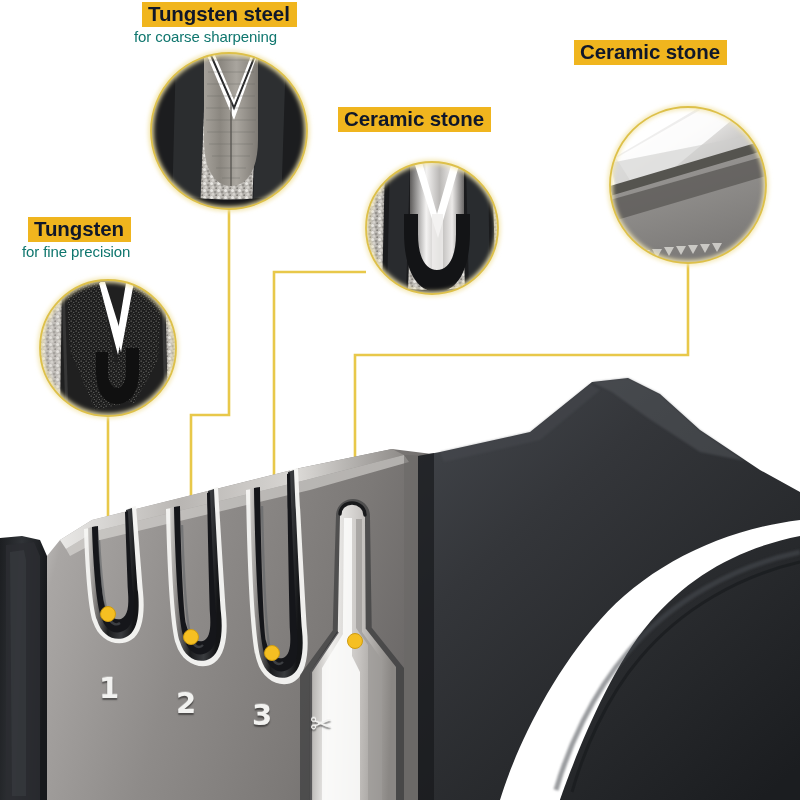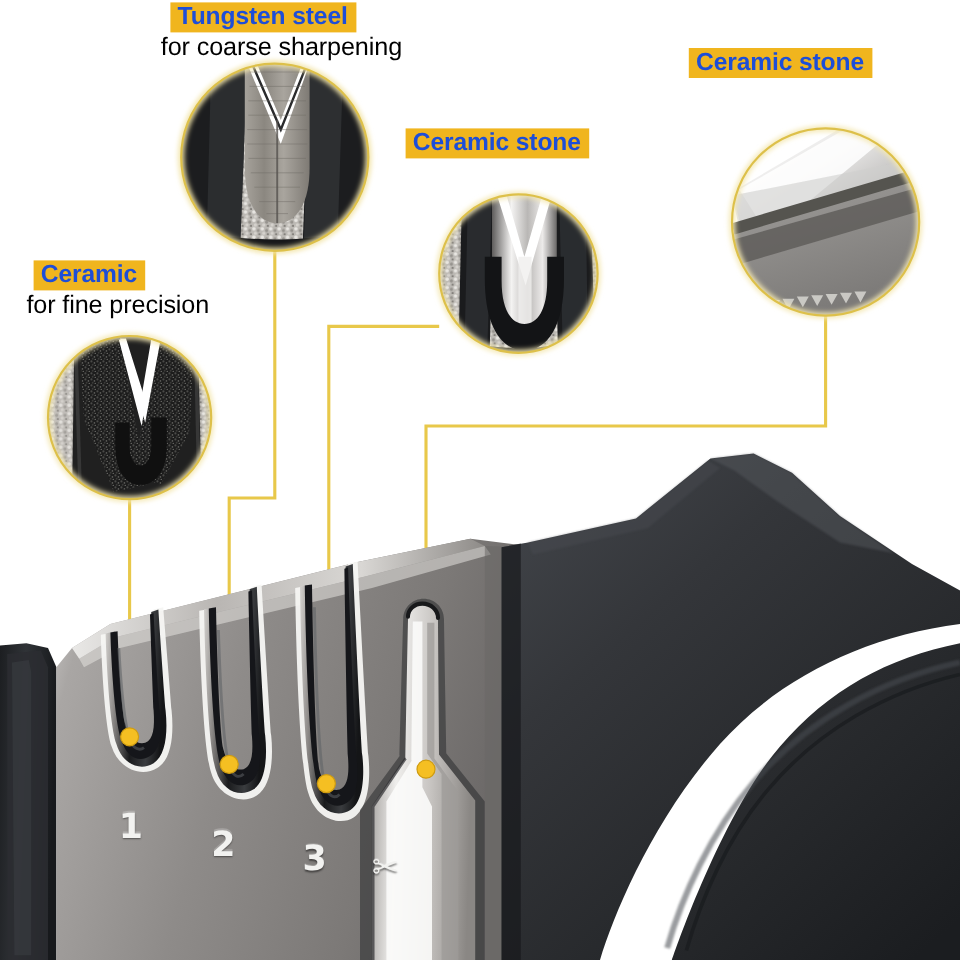--- a/index.html
+++ b/index.html
@@ -28,30 +28,30 @@
   
   .callout {
     position: absolute;
     white-space: nowrap;
     line-height: 1.05;
   }
   .callout .title {
     display: inline-block;
     font-size: 20.5px;
     font-weight: bold;
-    color: #1d4ed8;
+    color: #0f172a;
     background: #f0b51e;
     padding: 1px 7px 2px 6px;
     letter-spacing: -0.1px;
   }
   .callout .sub {
     display: block;
-    font-size: 21px;
+    font-size: 15px;
     font-weight: normal;
-    color: #000000;
+    color: #0f766e;
     margin-top: 2px;
     letter-spacing: -0.1px;
   }
   .callout.c-tungsten { left: 134px; top: 2px; }
   .callout.c-tungsten .title { margin-left: 8px; }
   .callout.c-tungsten .sub { margin-left: 0px; }
   .callout.c-diamond  { left: 22px;  top: 217px; }
   .callout.c-diamond .title { margin-left: 6px; }
   .callout.c-precision{ left: 336px; top: 107px; }
   .callout.c-precision .title { margin-left: 2px; }
@@ -413,21 +413,21 @@
       <circle cx="355" cy="641" r="7.5" fill="#f5bf22" stroke="#cf9c11" stroke-width="1"></circle>
     </g>
   </svg>
 
   <div class="callout c-tungsten">
     <span class="title">Tungsten steel</span>
     <span class="sub">for coarse sharpening</span>
   </div>
 
   <div class="callout c-diamond">
-    <span class="title">Ceramic</span>
+    <span class="title">Tungsten</span>
     <span class="sub">for fine precision</span>
   </div>
 
   <div class="callout c-precision">
     <span class="title">Ceramic stone</span>
   </div>
 
   <div class="callout c-scissors">
     <span class="title">Ceramic stone</span>
   </div>

